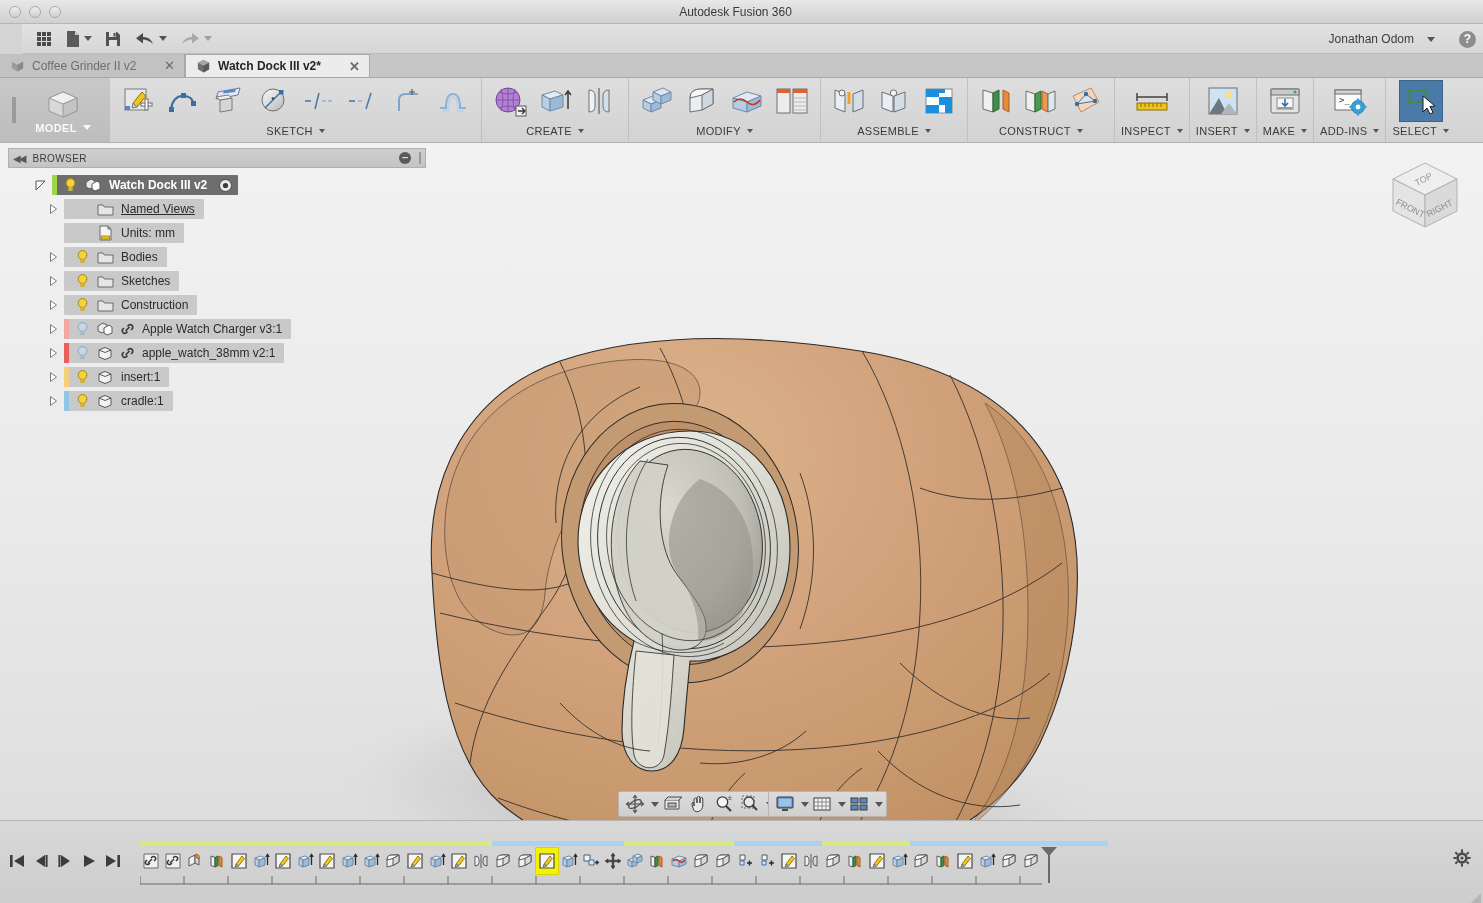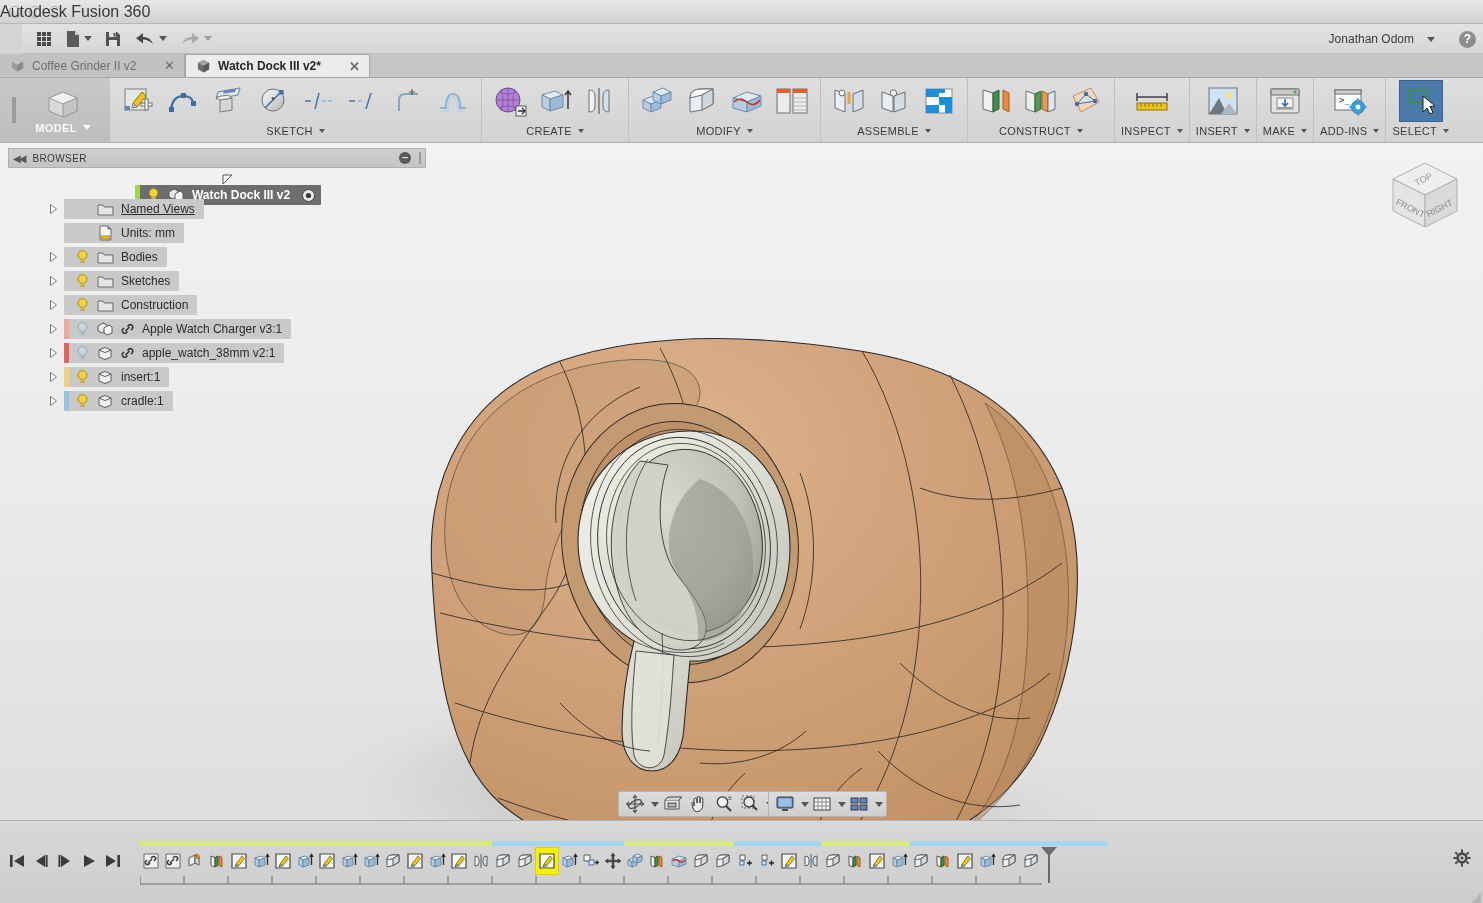--- a/index.html
+++ b/index.html
@@ -19,22 +19,22 @@
     border-bottom: 1px solid #b6b6b6;
     display: flex; align-items: center;
   }
   .traffic { display: flex; gap: 8px; padding-left: 9px; }
   .traffic .dot {
     width: 12px; height: 12px; border-radius: 50%;
     background: linear-gradient(to bottom,#efefef,#cfcfcf);
     border: 1px solid #aaa;
   }
   .title-text {
-    position: absolute; left: 0; right: 12px; 
-    font-size: 16px; color: #3a3a3a;
+    position: absolute; left: 0; right: 12px; text-align: center;
+    font-size: 12px; color: #3a3a3a;
   }
 
   
   .qat {
     position: absolute; left: 0; top: 24px; width: 1483px; height: 30px;
     background: linear-gradient(to bottom,#e2e2e2,#d6d6d6);
     border-bottom: 1px solid #bdbdbd;
     display: flex; align-items: center; margin-left: 22px;
   }
   .qat-left { display: flex; align-items: center; gap: 2px; padding-left: 8px; }
@@ -755,21 +755,21 @@
     </div>
 
     <div class="browser">
       <div class="browser-head">
         <span class="collapse-arrows">◀◀</span>
         <span class="bh-title">BROWSER</span>
         <span class="minus-circle">–</span>
         <span class="bh-grip"></span>
       </div>
       <div class="tree" id="tree">
-          <div class="trow" style="padding-left: 22px; flex-direction: column;">
+          <div class="trow" style="padding-left: 22px;">
             <div class="expander">
               <svg width="14" height="12" viewBox="0 0 14 12">
                 <path d="M2 2 L11 2 L2 11 Z" fill="#ffffff" stroke="#555" stroke-width="1"></path>
               </svg>
             </div>
             <div class="chip root">
               <div class="colorbar" style="background: rgb(159, 214, 74);"></div>
               <div class="bulb">
                 <svg width="15" height="16" viewBox="0 0 15 16">
                   <circle cx="7.5" cy="6" r="4.4" fill="#f7d23a" stroke="#a8860c"></circle>

